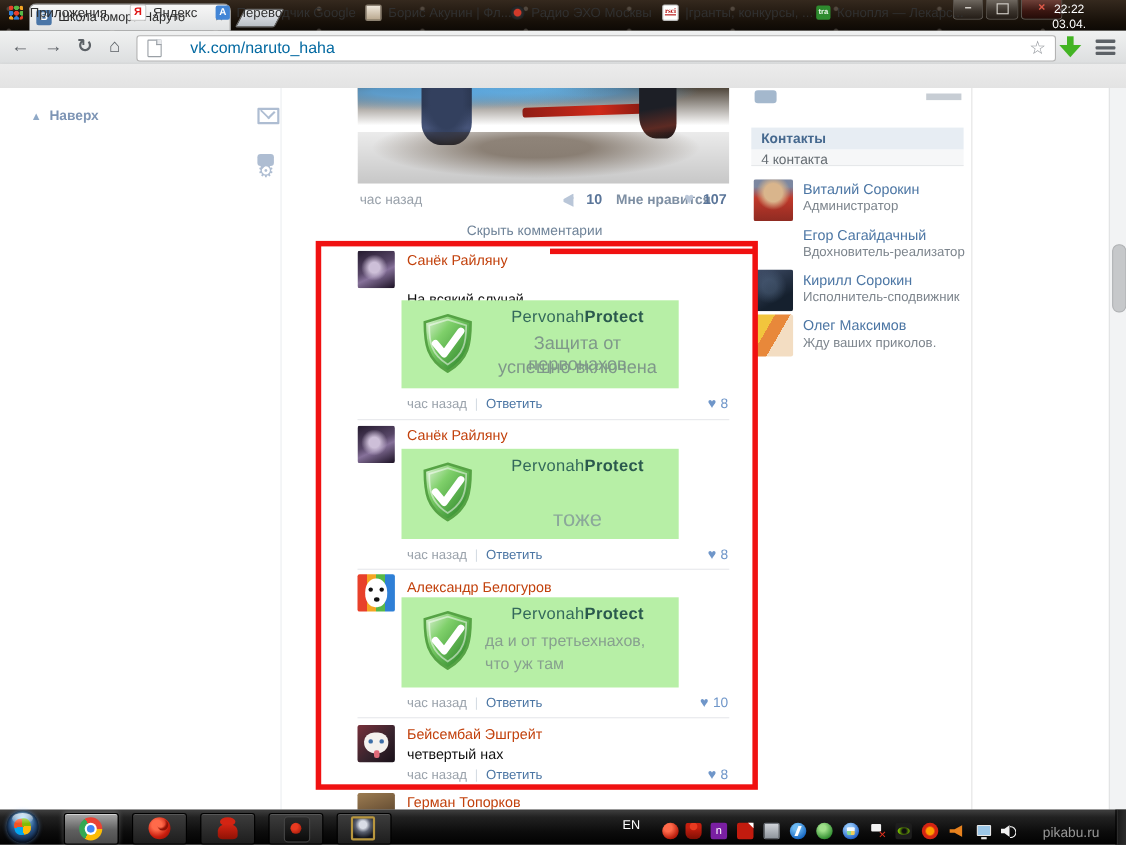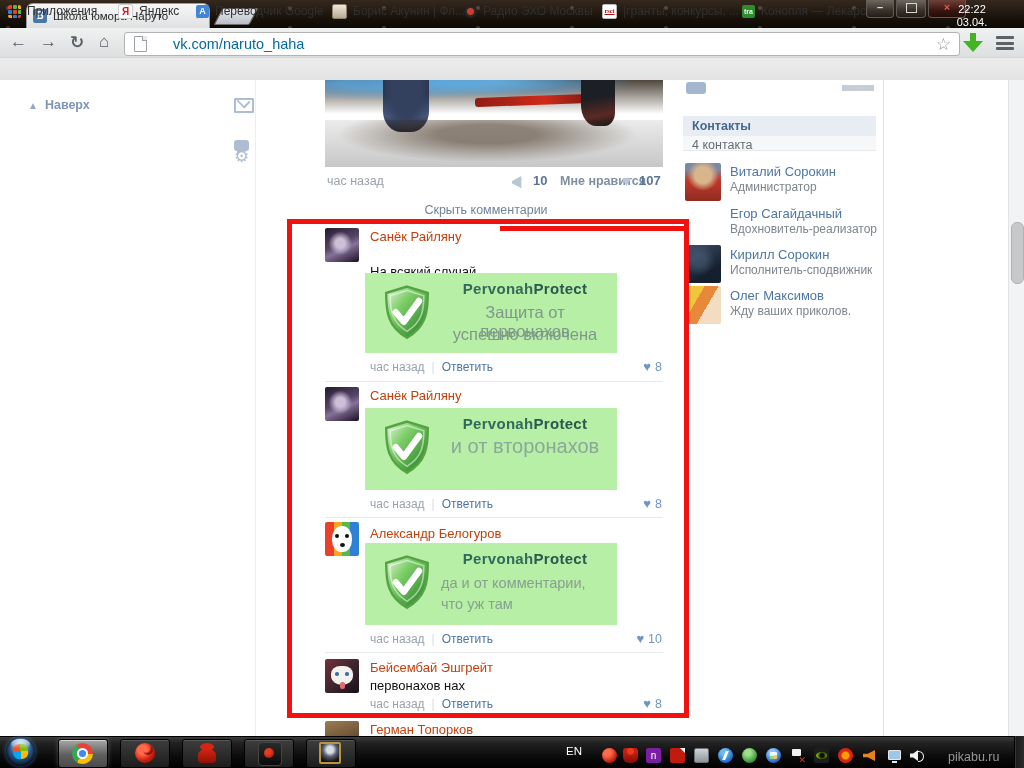--- a/index.html
+++ b/index.html
@@ -101,21 +101,21 @@
   .bigheart{color:#bcc8d9;font-size:15px;}
 
   .toggle-comments{position:absolute;left:300px;top:123px;width:372px;text-align:center;color:#708499;font-size:12.5px;}
 
   .av{position:absolute;left:325px;width:34px;height:34px;border-radius:2px;overflow:hidden;}
   .av-sanek{background:radial-gradient(ellipse at 45% 45%,#cdbfd8 0 18%,transparent 45%),linear-gradient(155deg,#241a2e,#574667 45%,#86719a 60%,#190f21);}
   .cname{position:absolute;left:370px;color:#c2410c;font-size:13px;}
   .ctext{position:absolute;left:370px;color:#111;font-size:13px;}
   .gcard{position:absolute;left:365px;width:252px;background:#b7efa6;}
   .gshield{position:absolute;left:16px;top:12px;}
-  .gtitle{position:absolute;left:76px;top:7px;width:168px;text-align:center;color:#33695b;font-size:15px;letter-spacing:.3px;font-weight:bold;}
+  .gtitle{position:absolute;left:76px;top:7px;width:168px;text-align:center;color:#33695b;font-size:15px;letter-spacing:.3px;}
   .gtitle b{color:#2a594d;}
   .gline{position:absolute;left:76px;width:168px;text-align:center;color:#7f988a;}
   .meta{position:absolute;left:370px;font-size:12px;color:#9aa2ab;}
   .meta .sep{color:#d5dce3;margin:0 7px;}
   .meta .reply{color:#4c76a4;}
   .likes{position:absolute;font-size:12.5px;color:#6f96c9;text-align:right;width:60px;left:602px;}
   .likes .h{font-size:13px;margin-right:4px;}
   .csep{position:absolute;left:325px;width:338px;height:1px;background:#e7e8ec;}
 
   .av-dog{background:linear-gradient(90deg,#e8402a 0 26%,#f5a623 26% 50%,#57b947 50% 74%,#2e7fd6 74%);}
@@ -335,21 +335,21 @@
         <stop offset="0" stop-color="#eaf7e4"></stop>
             <stop offset="0.35" stop-color="#7fd06a"></stop>
             <stop offset="1" stop-color="#1f7a1f"></stop>
       </linearGradient>
         </defs>
       <path d="M32 2 L58 10 C58 34 56 52 32 66 C8 52 6 34 6 10 Z" fill="url(#sg2)" stroke="#56a345" stroke-width="3"></path>
       <path d="M32 7 L53 13.5 C53 32 51 46 32 58 C13 46 11 32 11 13.5 Z" fill="none" stroke="rgba(255,255,255,0.5)" stroke-width="2"></path>
       <path d="M18 34 L28 46 L47 20" fill="none" stroke="#ffffff" stroke-width="8" stroke-linecap="round" stroke-linejoin="round"></path>
     </svg>
     <div class="gtitle"><span>Pervonah</span><b>Protect</b></div>
-    <div class="gline" style="top:27px;font-size:20px;color:#8ba89a;">и от второнахов</div>
+    <div class="gline" style="top:53px;font-size:20px;color:#8ba89a;">тоже</div>
   </div>
   <div class="meta" style="top:417px;">
     <span>час назад</span><span class="sep">|</span><a class="reply">Ответить</a>
   </div>
   <div class="likes" style="top:416px;"><span class="h">♥</span><span>8</span></div>
   <div class="csep" style="top:437px;"></div>
 
   <div class="av av-dog" style="top:442px;">
       <div class="dogface"></div>
     </div>
@@ -361,34 +361,34 @@
         <stop offset="0" stop-color="#eaf7e4"></stop>
             <stop offset="0.35" stop-color="#7fd06a"></stop>
             <stop offset="1" stop-color="#1f7a1f"></stop>
       </linearGradient>
         </defs>
       <path d="M32 2 L58 10 C58 34 56 52 32 66 C8 52 6 34 6 10 Z" fill="url(#sg3)" stroke="#56a345" stroke-width="3"></path>
       <path d="M32 7 L53 13.5 C53 32 51 46 32 58 C13 46 11 32 11 13.5 Z" fill="none" stroke="rgba(255,255,255,0.5)" stroke-width="2"></path>
       <path d="M18 34 L28 46 L47 20" fill="none" stroke="#ffffff" stroke-width="8" stroke-linecap="round" stroke-linejoin="round"></path>
     </svg>
     <div class="gtitle"><span>Pervonah</span><b>Protect</b></div>
-    <div class="gline" style="top:32px;font-size:14.5px;text-align:left;color:#87a08f;">да и от комментарии,</div>
+    <div class="gline" style="top:32px;font-size:14.5px;text-align:left;color:#87a08f;">да и от третьехнахов,</div>
     <div class="gline" style="top:53px;font-size:14.5px;text-align:left;color:#87a08f;">что уж там</div>
   </div>
   <div class="meta" style="top:552px;">
     <span>час назад</span><span class="sep">|</span><a class="reply">Ответить</a>
   </div>
   <div class="likes" style="top:551px;"><span class="h">♥</span><span>10</span></div>
   <div class="csep" style="top:572px;"></div>
 
   <div class="av av-husky" style="top:579px;">
       <div class="huskyface"></div>
     </div>
   <a class="cname" style="top:580px;">Бейсембай Эшгрейт</a>
-  <div class="ctext" style="top:598px;">первонахов нах</div>
+  <div class="ctext" style="top:598px;">четвертый нах</div>
   <div class="meta" style="top:617px;">
     <span>час назад</span><span class="sep">|</span><a class="reply">Ответить</a>
   </div>
   <div class="likes" style="top:616px;"><span class="h">♥</span><span>8</span></div>
   <div class="csep" style="top:636px;"></div>
 
   <div class="av av-german" style="top:641px;"></div>
   <a class="cname" style="top:642px;">Герман Топорков</a>
 
   <div class="clipped-widget">

